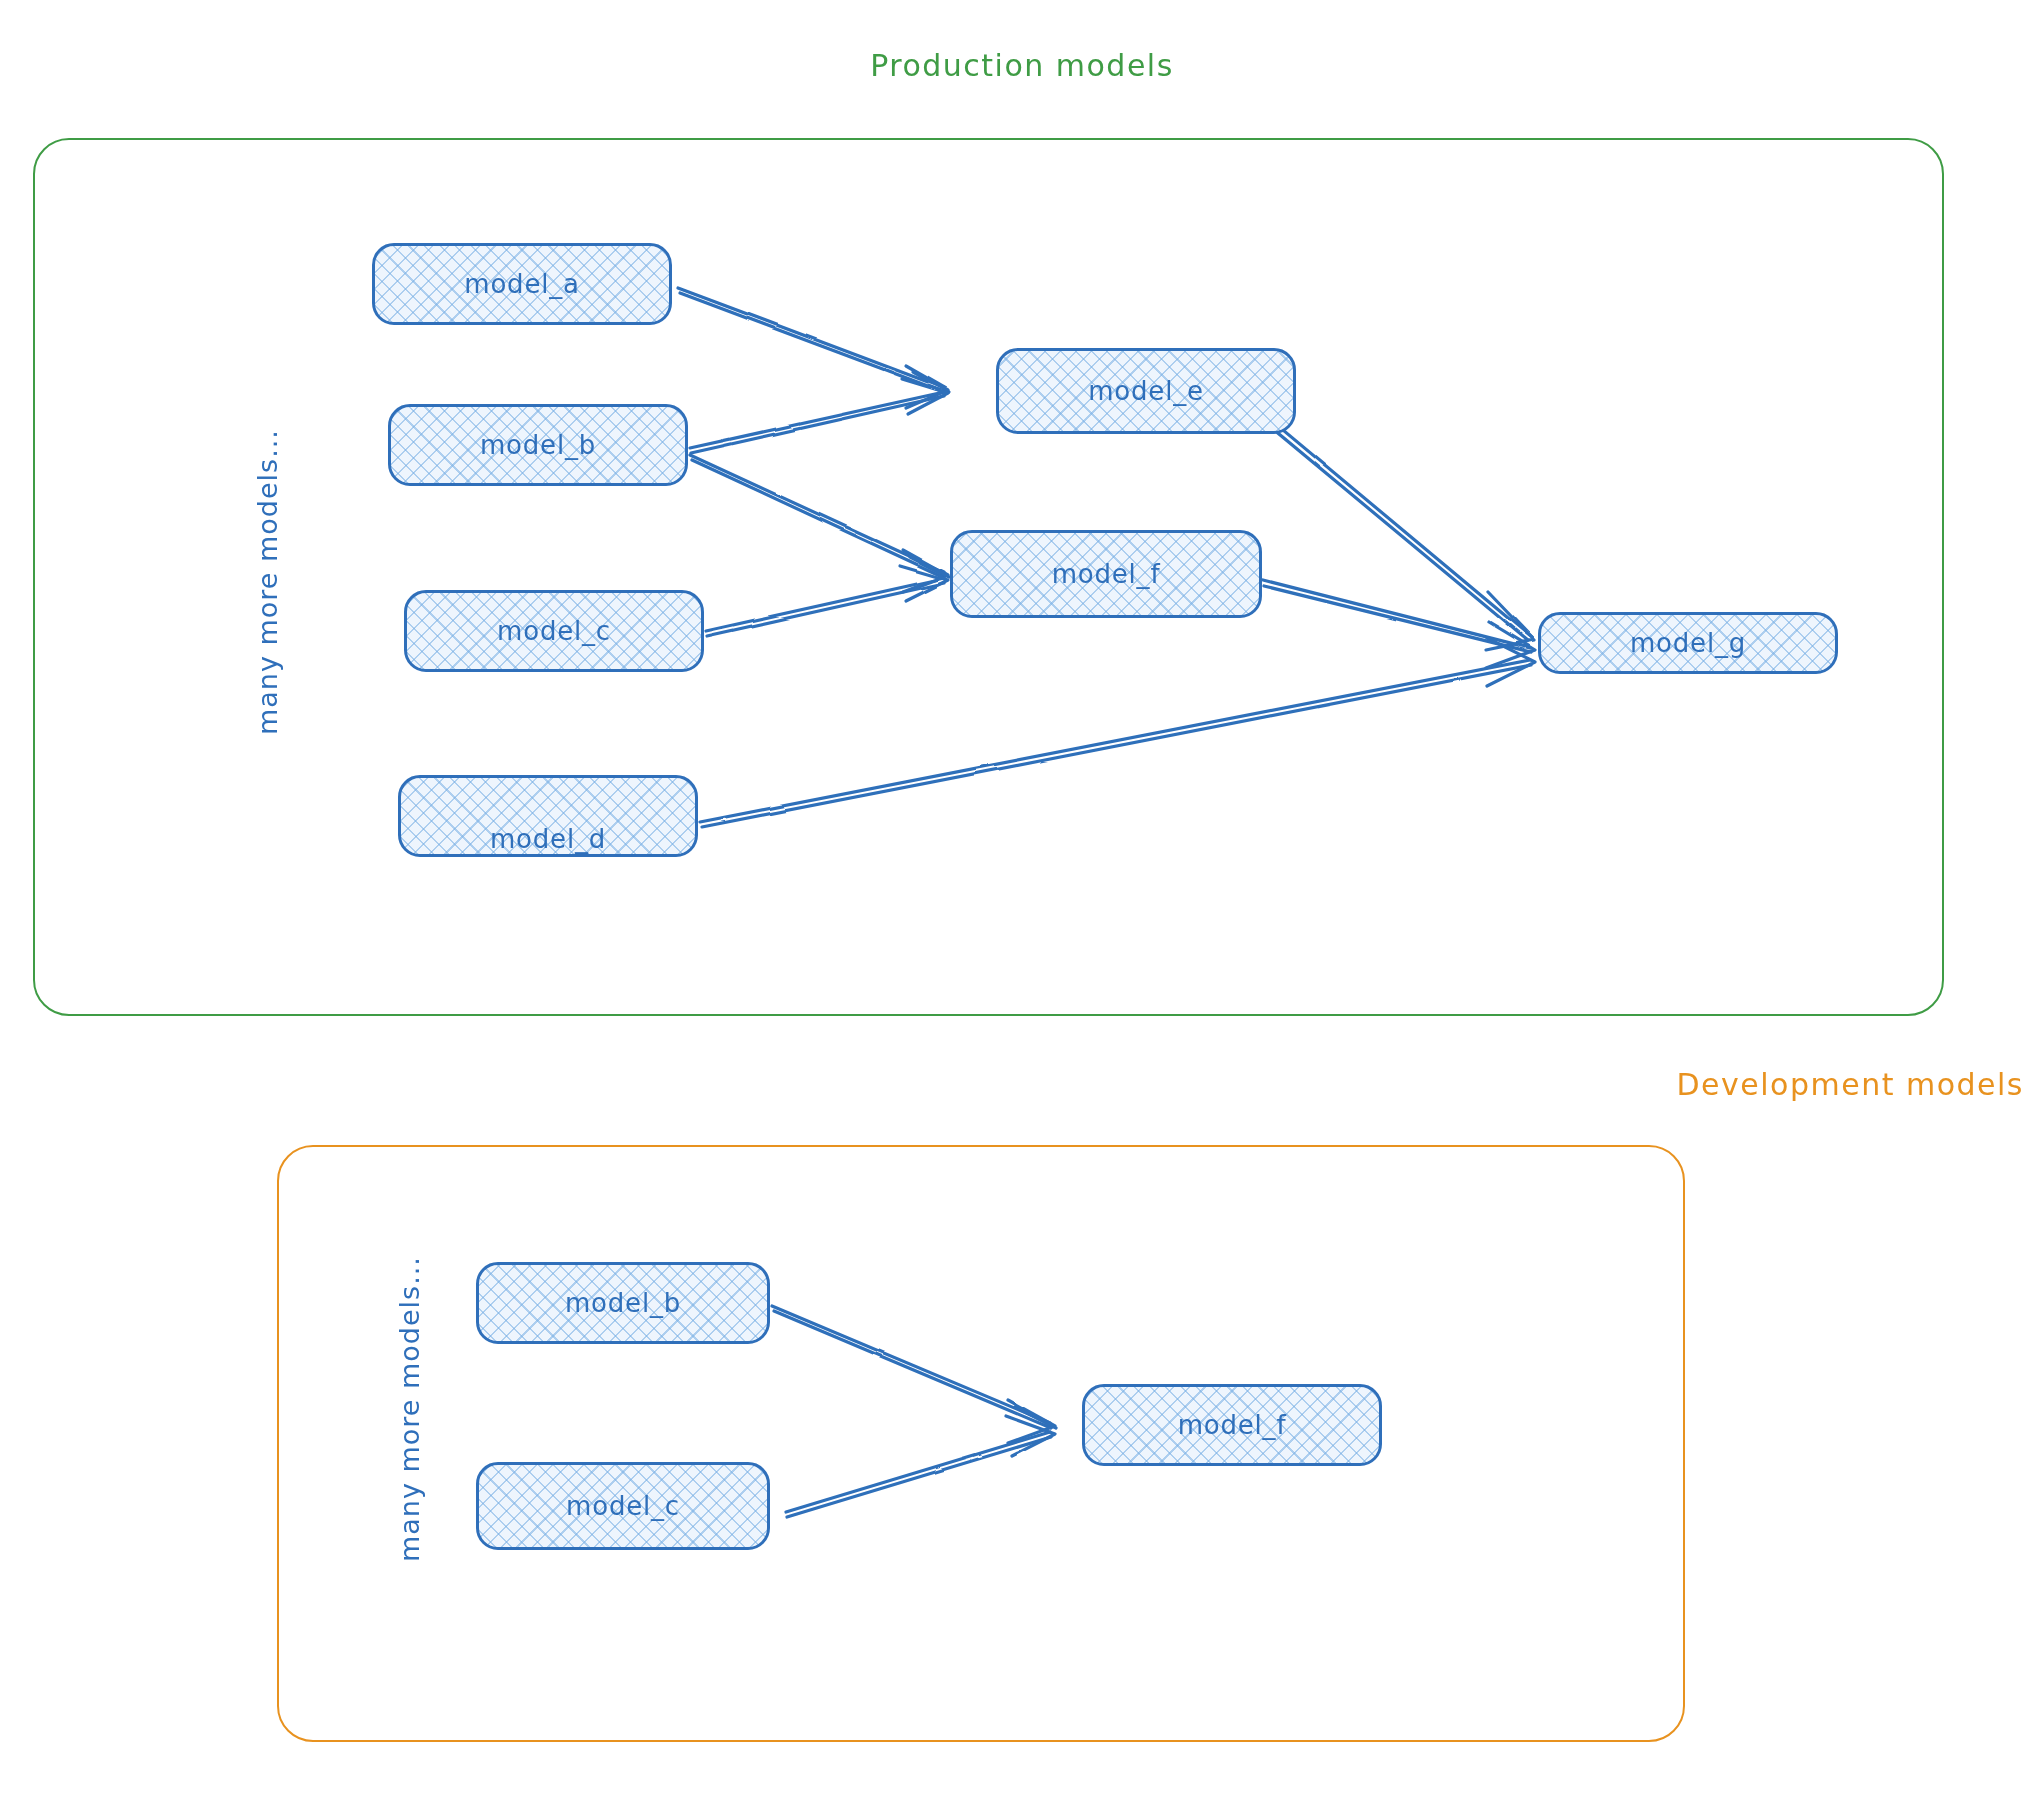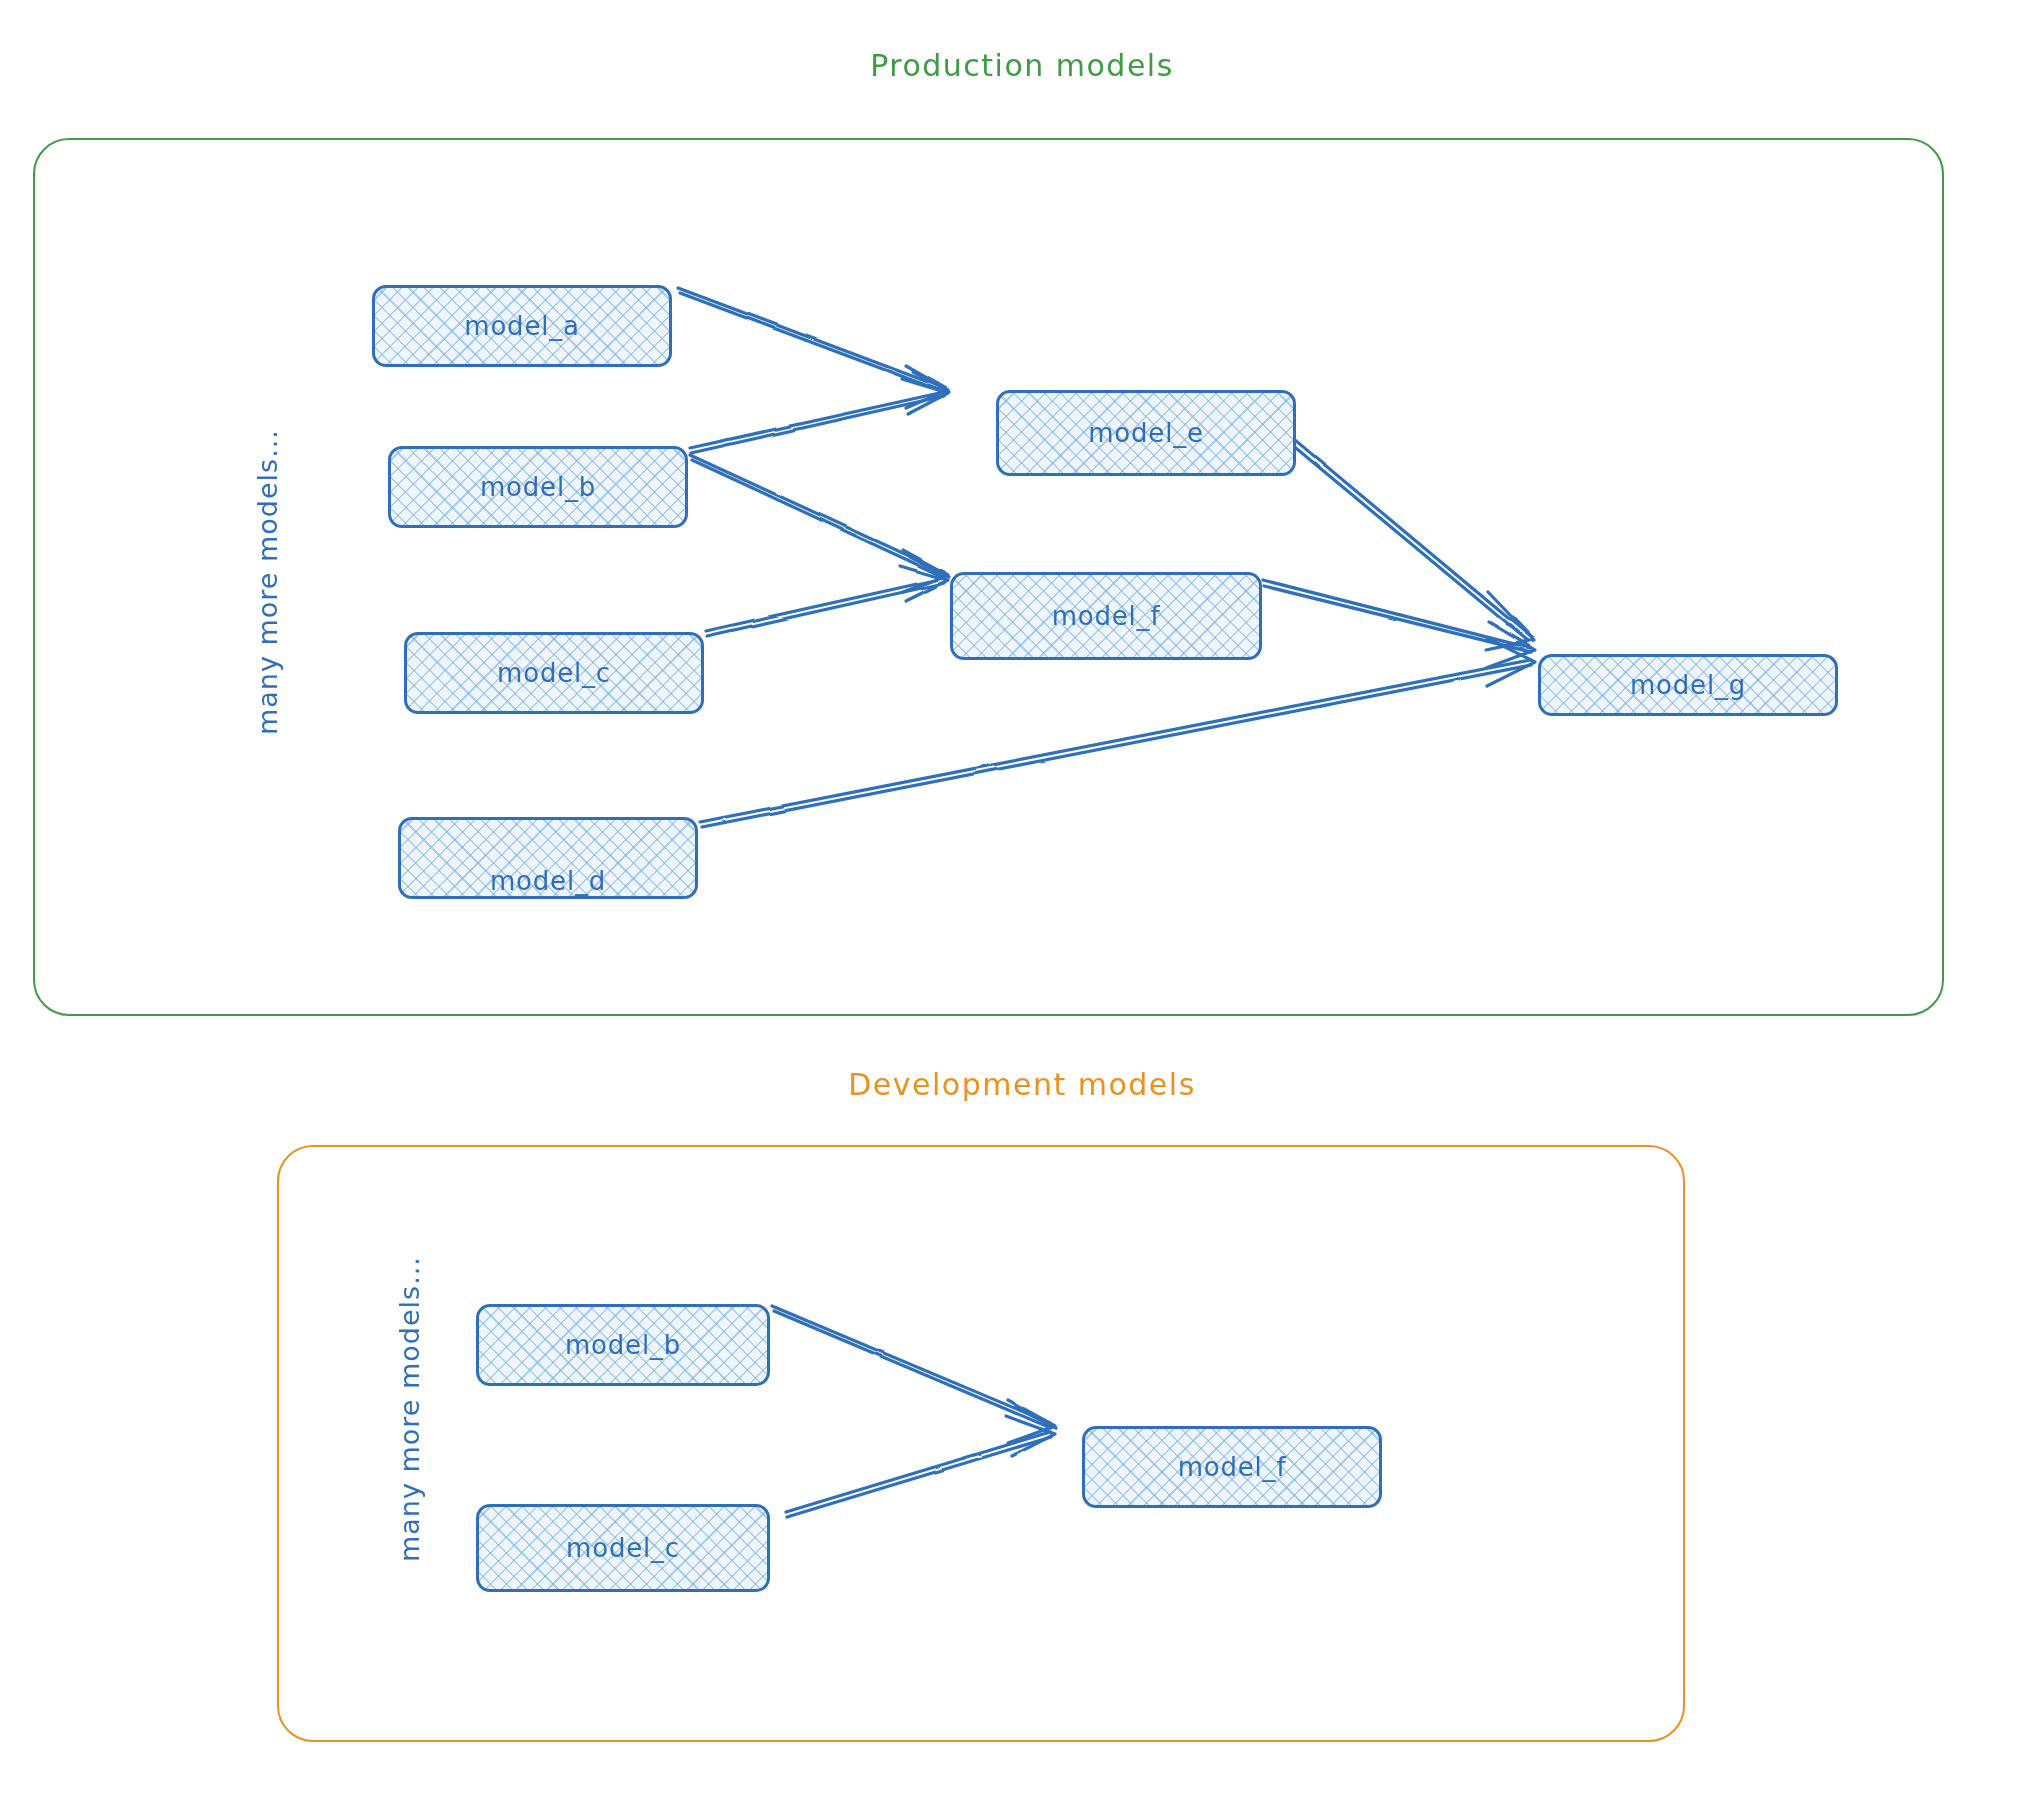--- a/index.html
+++ b/index.html
@@ -31,20 +31,21 @@
   }
   #prod-title {
     color: #3f9c45;
     left: 0; right: 0;
     top: 48px;
   }
   #dev-title {
     color: #e8921f;
     left: 0; right: 0;
     top: 1067px;
+    text-align: right;
   }
   .container-box {
     position: absolute;
     border-radius: 36px;
     background: transparent;
     box-sizing: border-box;
   }
   #prod-container {
     left: 33px;
     top: 138px;
@@ -65,36 +66,35 @@
     font-size: 27px;
     letter-spacing: 1px;
     white-space: nowrap;
     transform-origin: 0 0;
     transform: rotate(-90deg);
   }
   .node {
     position: absolute;
     box-sizing: border-box;
     border: 3px solid #2f6fba;
-    border-radius: 14px;
+    border-radius: 22px;
     background-color: #eef5fd;
     background-image:
       repeating-linear-gradient(45deg,
         rgba(120,175,228,0.55) 0px, rgba(120,175,228,0.55) 1.6px,
         rgba(255,255,255,0) 1.6px, rgba(255,255,255,0) 11px),
       repeating-linear-gradient(-45deg,
         rgba(120,175,228,0.55) 0px, rgba(120,175,228,0.55) 1.6px,
         rgba(255,255,255,0) 1.6px, rgba(255,255,255,0) 11px);
     display: flex;
     align-items: center;
     justify-content: center;
     color: #2f6fba;
     font-size: 26px;
     letter-spacing: 0.8px;
-    margin-top: 42px;
   }
   .node-label {
     pointer-events: none;
   }
 </style>
 </head>
 <body>
 
 <svg id="canvas" viewBox="0 0 2024 1818" xmlns="http://www.w3.org/2000/svg">
   <defs>

